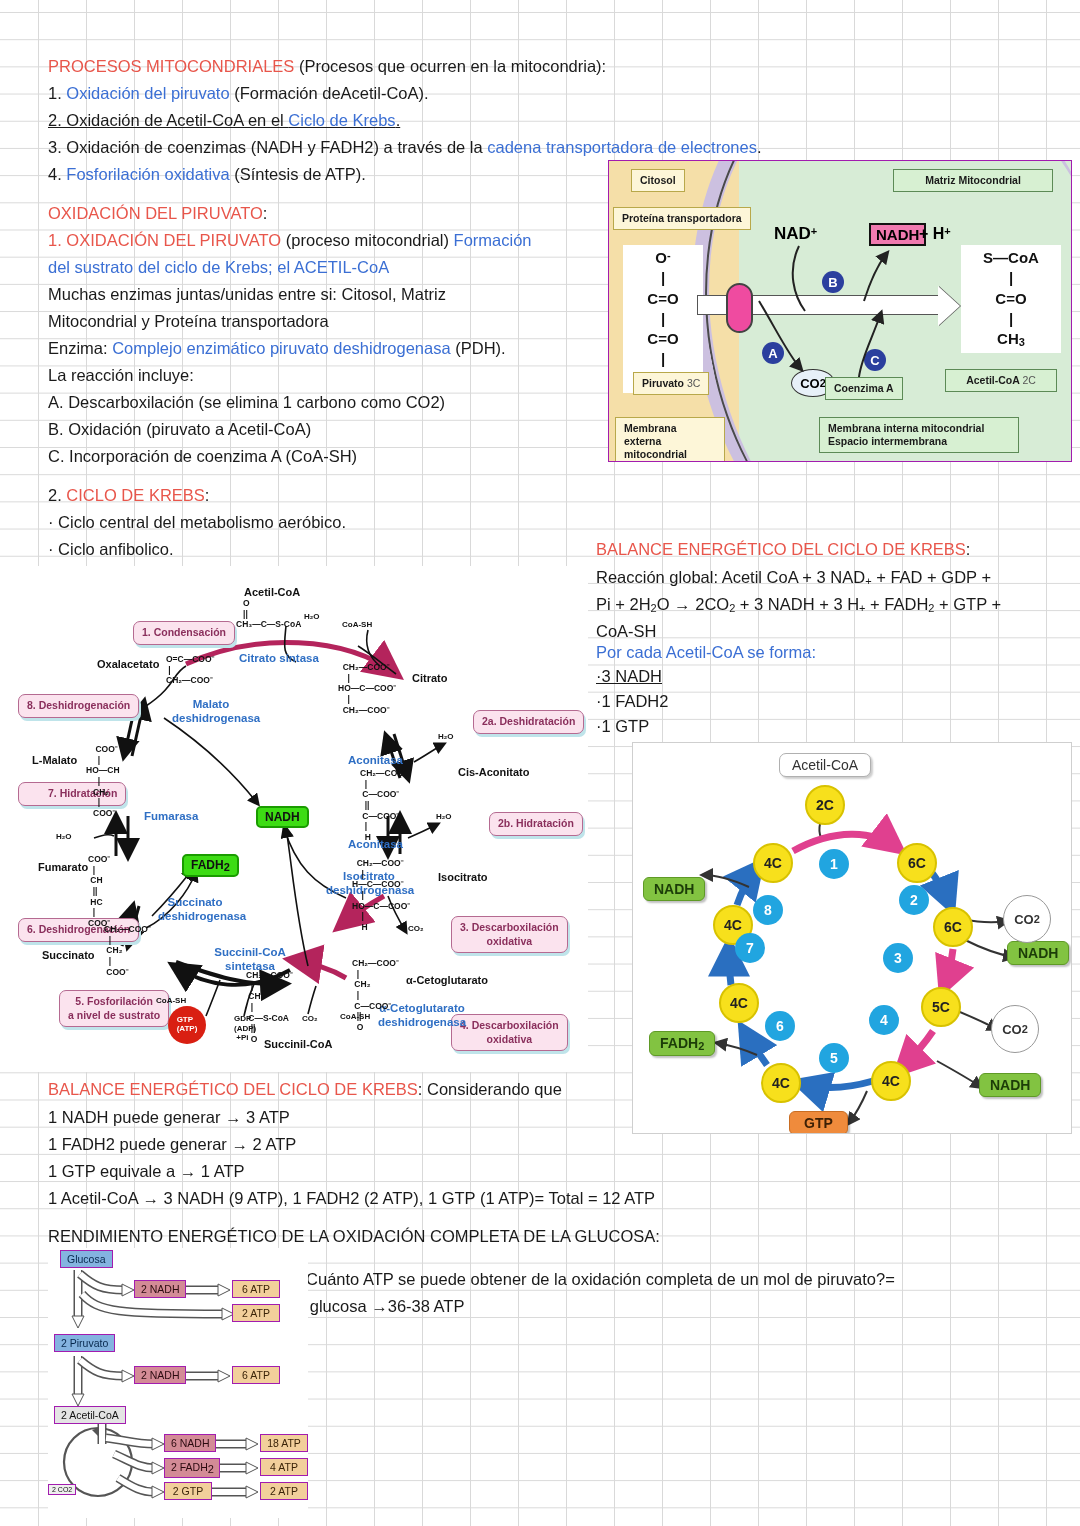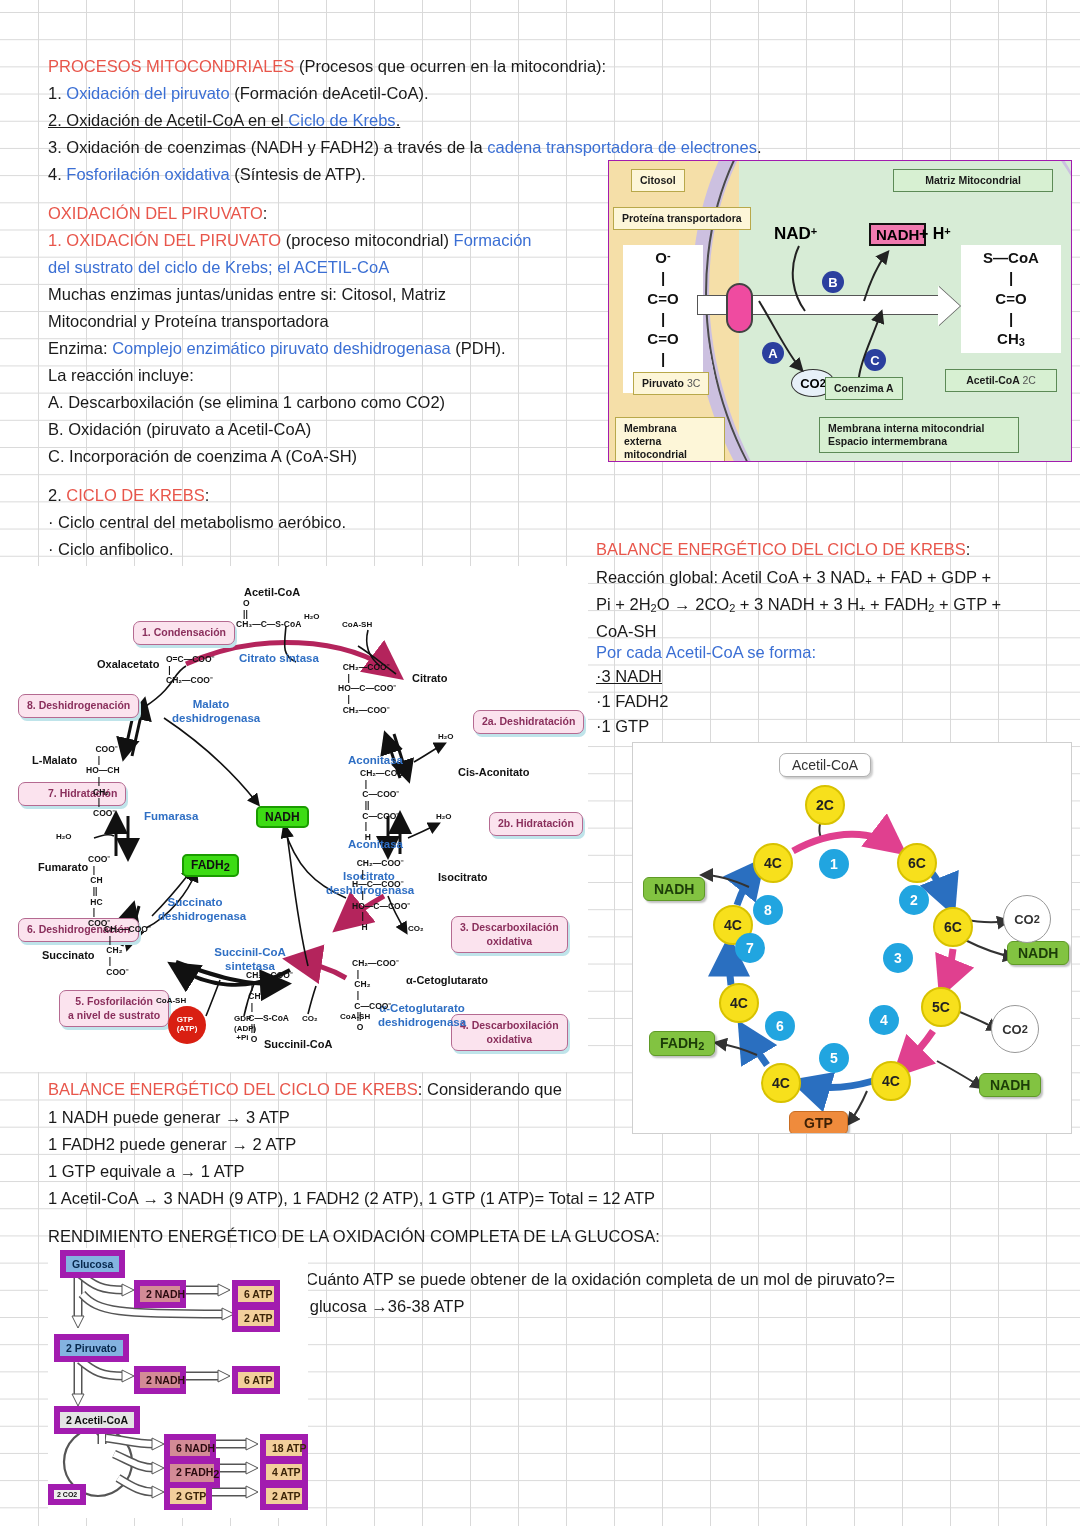--- a/index.html
+++ b/index.html
@@ -103,22 +103,22 @@
      box-shadow:2px 2px 2px rgba(0,0,0,.25); }
   #cycle .co2 { position:absolute; width:48px; height:48px; border-radius:50%;
      background:#fff; border:1.5px solid #999; color:#333; font-size:13px; font-weight:bold;
      display:flex; align-items:center; justify-content:center; }
   #cycle .acoa { position:absolute; background:#fff; border:1.5px solid #b0b0b0;
      border-radius:7px; color:#333; font-size:14px; padding:3px 12px;
      box-shadow:2px 2px 2px rgba(0,0,0,.2); }
 
   
   #gluc { left:48px; top:1248px; width:260px; height:270px; background:#fff; }
-  #gluc .bx { position:absolute; font-size:10.5px; font-weight:bold; color:#111;
-     border:6px solid #a21caf; padding:2px 6px; white-space:nowrap; }
+  #gluc .bx { position:absolute; font-size:10.5px; font-weight:normal; color:#111;
+     border:1px solid #a21caf; padding:2px 6px; white-space:nowrap; }
   #gluc .blue { background:#84b3e0; color:#07284d; }
   #gluc .grey { background:#e4e4e4; color:#111; }
   #gluc .pink { background:#d38b96; color:#2b0a0f; }
   #gluc .tan  { background:#f2cf9b; color:#3b2408; }
   #gluc .co2s { background:#efefef; color:#111; font-size:7px; padding:1px 3px; }
 </style>
 </head>
 <body>
 
 <div id="grid"></div>

